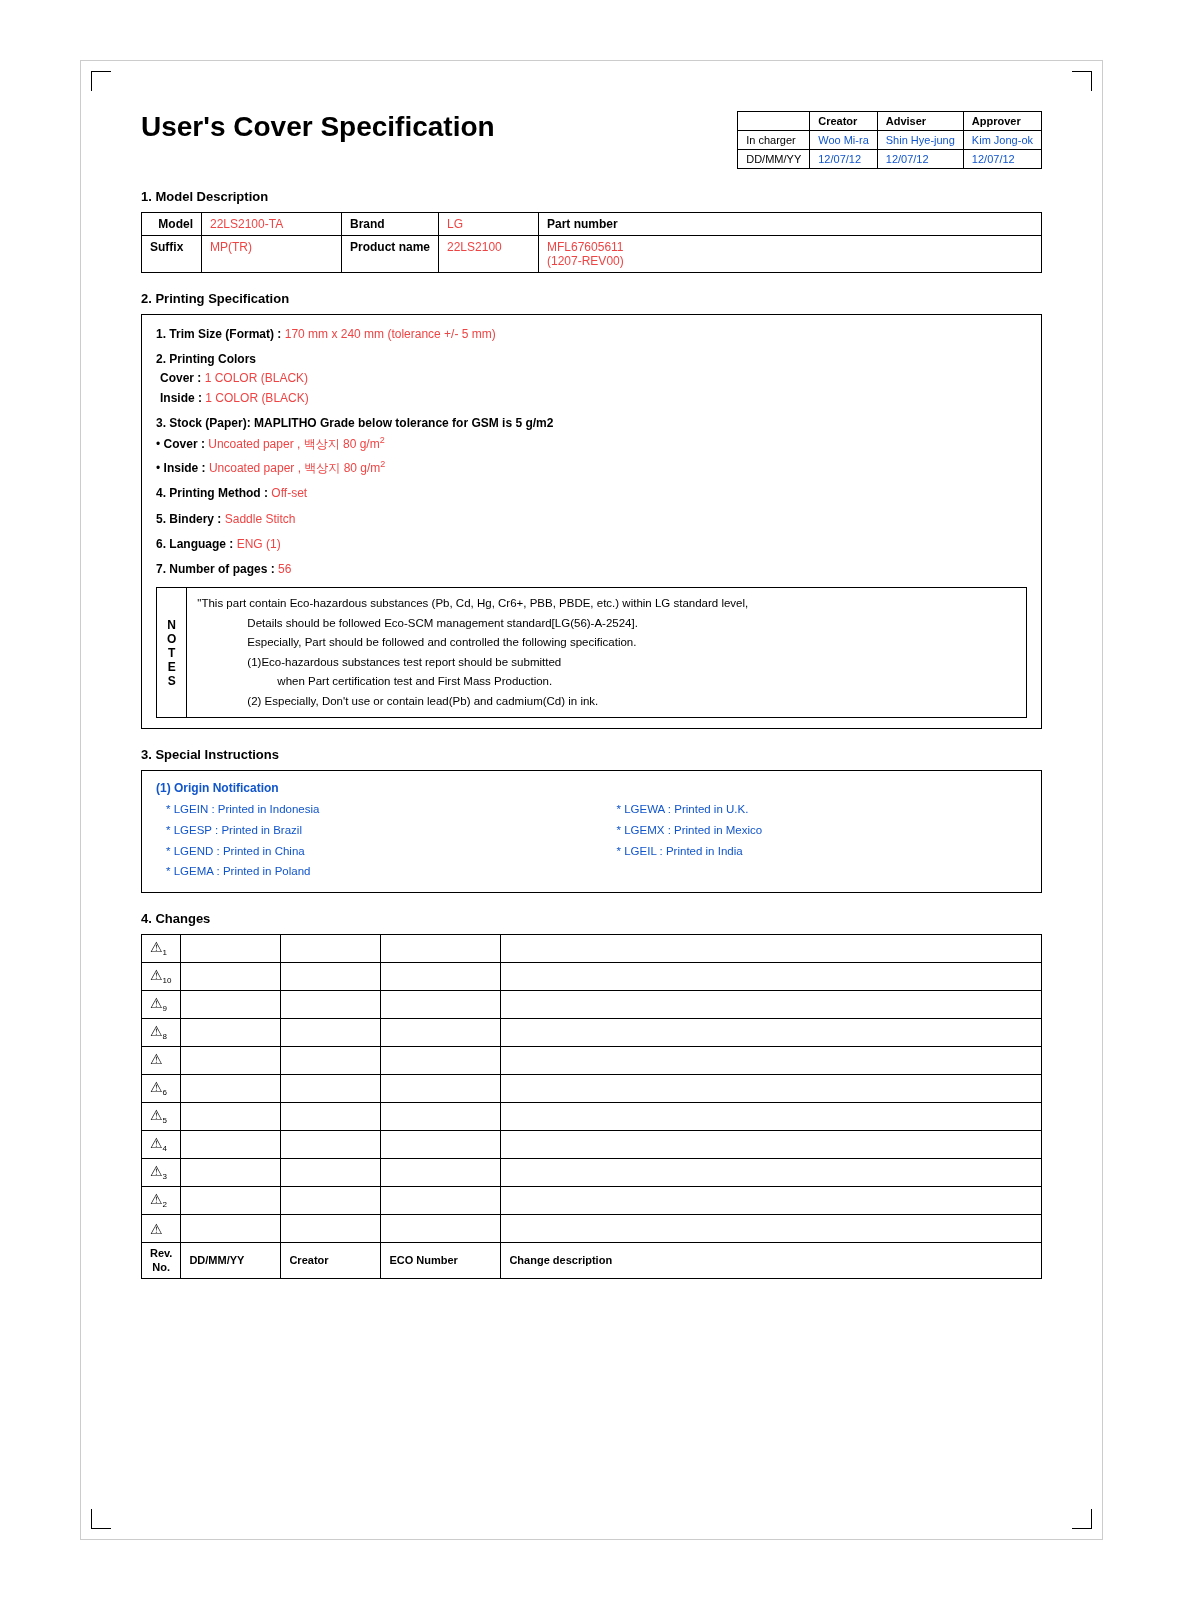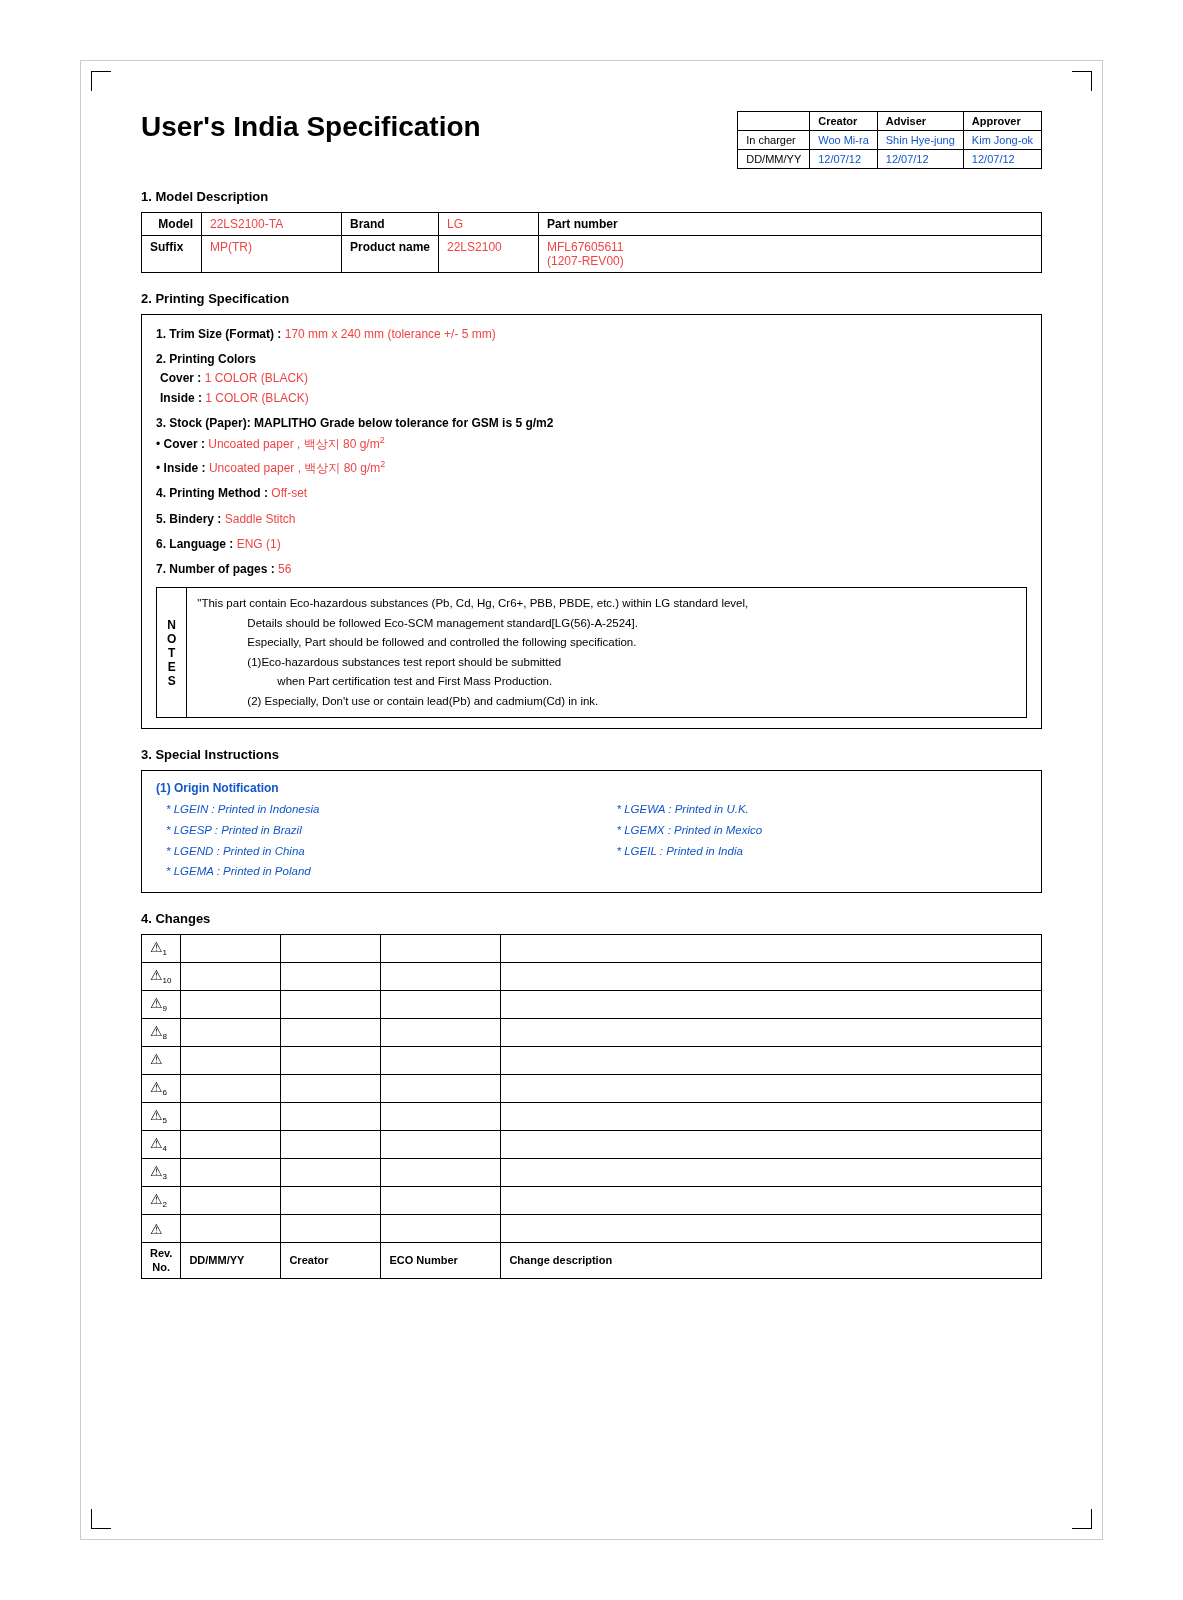--- a/index.html
+++ b/index.html
@@ -134,21 +134,20 @@
     .origin-heading {
       color: #1155cc;
       font-weight: bold;
       margin-bottom: 4px;
     }
     .origin-grid {
       display: grid;
       grid-template-columns: 1fr 1fr;
       gap: 17px 40px;
       margin-left: 10px;
-      font-style: italic;
     }
     .origin-item {
       color: #1155cc;
       font-size: 11.5px;
       line-height: 1.8;
     }
 
     
     .changes-table {
       border-collapse: collapse;
@@ -181,21 +180,21 @@
 <body>
 
 <div class="page-container">
   <div class="corner-mark tl"></div>
   <div class="corner-mark tr"></div>
   <div class="corner-mark bl"></div>
   <div class="corner-mark br"></div>
 
   <div class="header-row">
     <div class="title-area">
-      <div class="main-title">User's India Specification</div>
+      <div class="main-title">User's Cover Specification</div>
     </div>
     <table class="approval-table">
       <tbody>
           <tr>
         <td></td>
         <td><strong>Creator</strong></td>
         <td><strong>Adviser</strong></td>
         <td><strong>Approver</strong></td>
       </tr>
       <tr>

